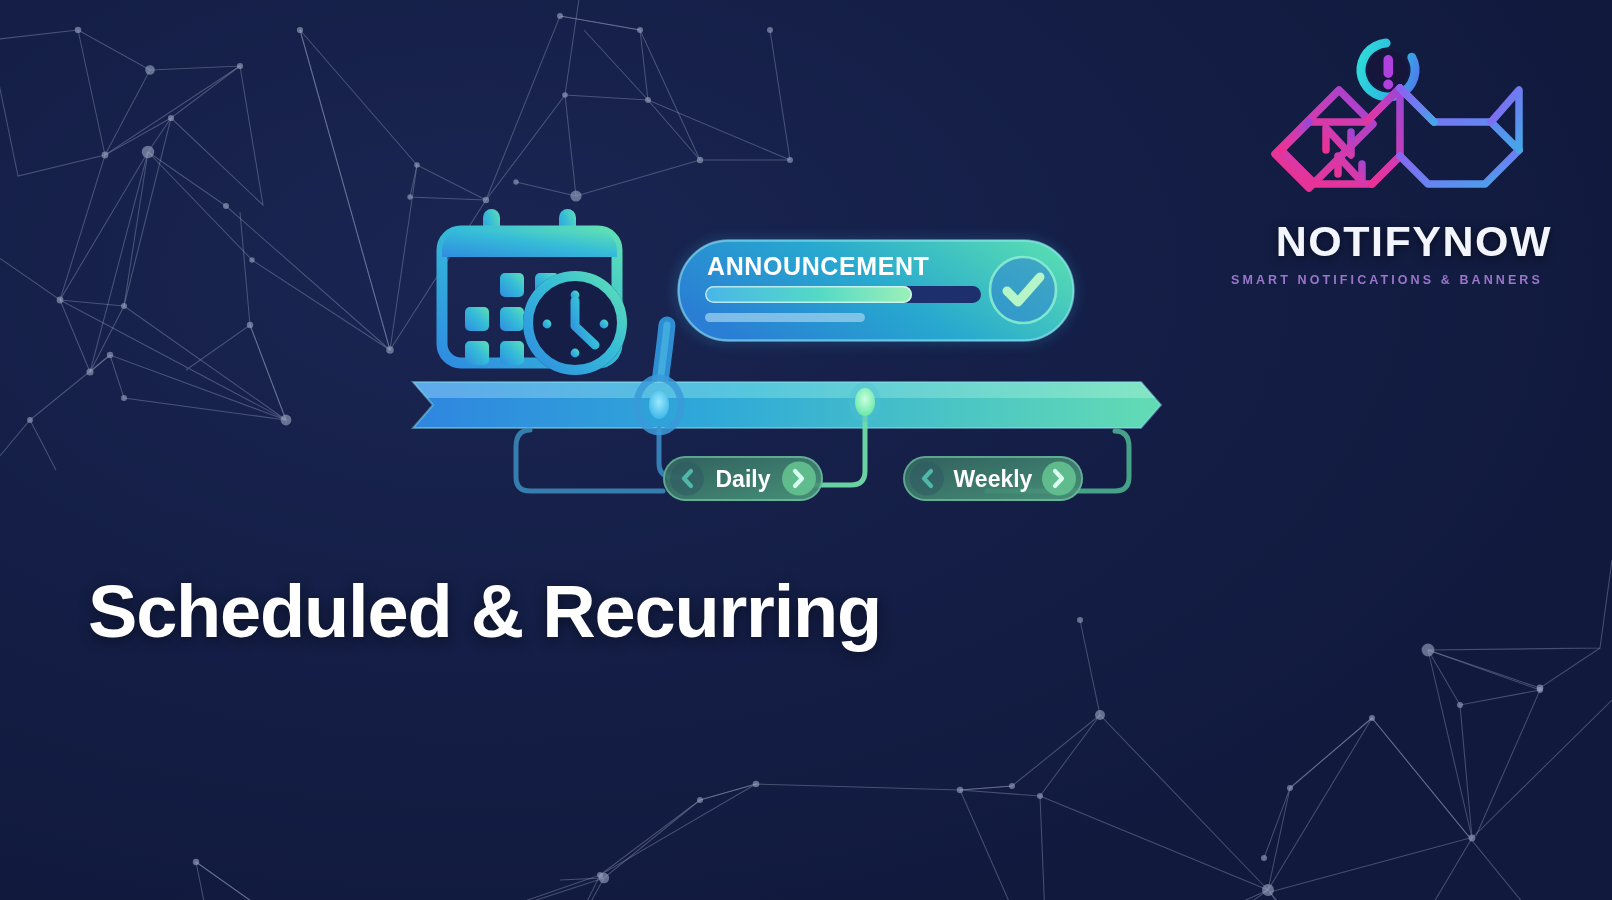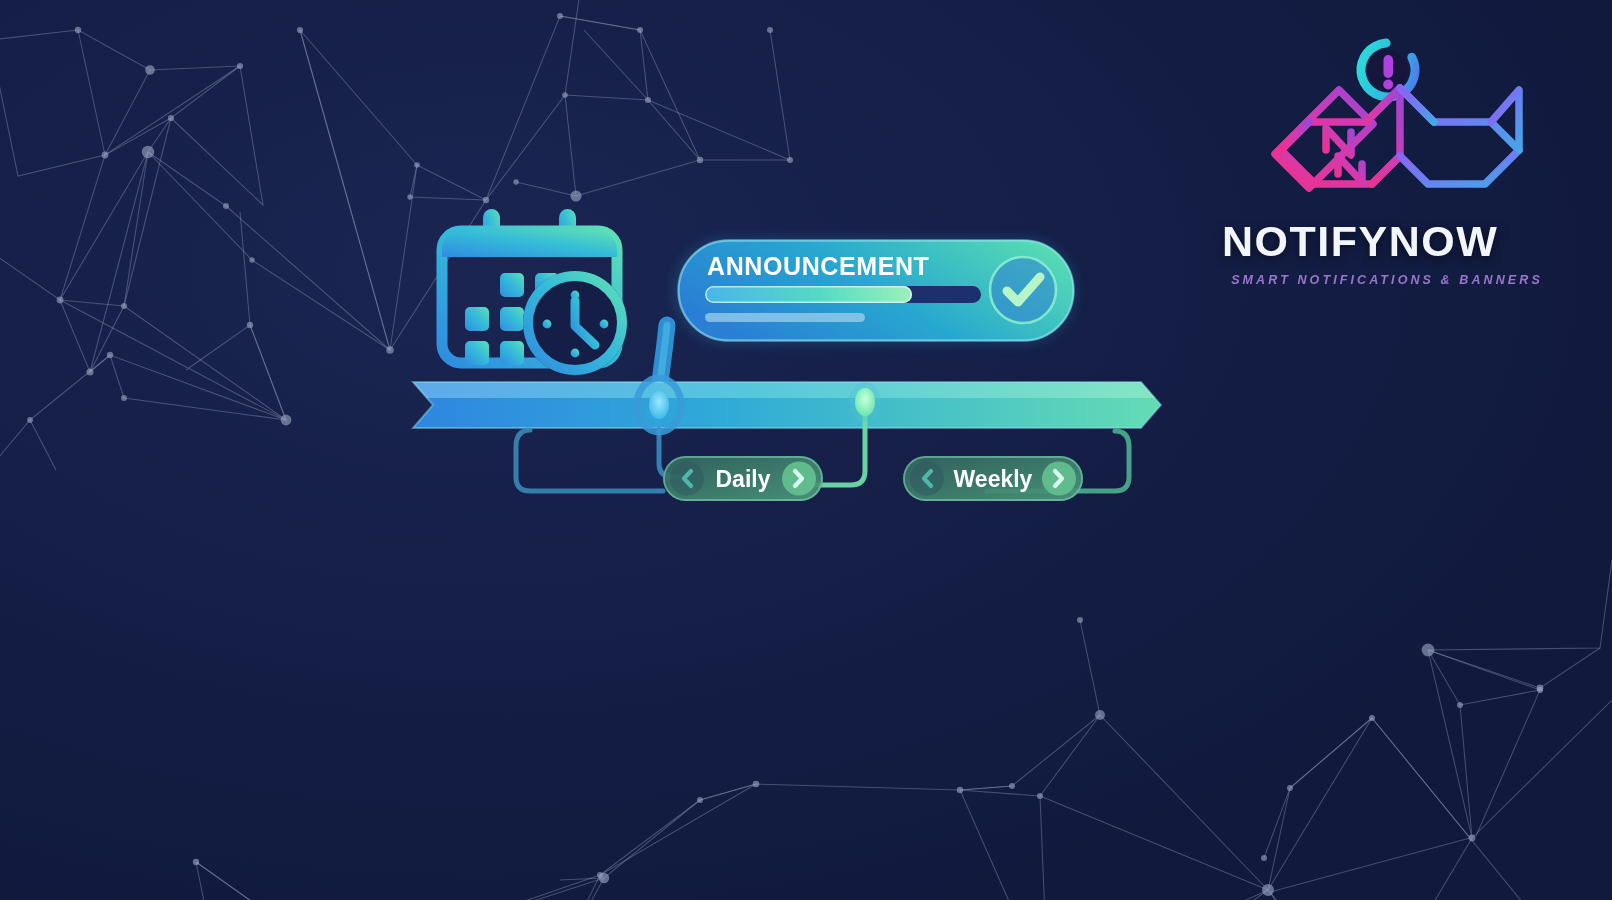--- a/index.html
+++ b/index.html
@@ -13,30 +13,30 @@
     background:
       radial-gradient(1200px 700px at 30% 30%, #1a2552 0%, #141e46 55%, #111a3d 100%);
   }
   .netlayer{position:absolute;inset:0;pointer-events:none;}
 
   
   #logo{position:absolute;left:1222px;top:24px;width:330px;height:266px;}
   #logo .mark{position:absolute;left:0;top:0;width:330px;height:196px;}
   #logo .wordmark{
     position:absolute;left:0;top:196px;width:330px;
-    text-align:left;
+    text-align:right;
     font-size:43px;font-weight:700;letter-spacing:1.5px;
     color:#f2f5fb;line-height:1;
     text-shadow:0 2px 10px rgba(0,0,0,.55);
   }
   #logo .tagline{
     position:absolute;left:0;top:250px;width:330px;
     text-align:center;
     font-size:12.5px;font-weight:700;letter-spacing:3.1px;
-    color:#9a76c9;line-height:1;font-style:italic;
+    color:#9a76c9;line-height:1;
   }
 
   
   #illo{position:absolute;left:395px;top:195px;width:790px;height:330px;}
 
   
   #headline{position:absolute;left:88px;top:572px;width:1000px;}
   .h-line{
     font-size:74px;font-weight:700;line-height:1.08;
     letter-spacing:-1.2px;margin:0;
@@ -380,15 +380,16 @@
       </g>
       <text x="598" y="292" text-anchor="middle" font-family="Liberation Sans, sans-serif" font-size="23" font-weight="700" fill="#ffffff">Weekly</text>
       <g>
         <circle cx="664" cy="283.5" r="17" fill="#63c08f" opacity=".92"></circle>
         <path d="M660,276 L667,283.5 L660,291" fill="none" stroke="#d8fff0" stroke-width="4.2" stroke-linecap="round" stroke-linejoin="round"></path>
       </g>
     </g>
   </svg>
 
   <div id="headline">
+    <div class="h-line one">Scheduled &amp; Recurring</div>
   </div>
 
 </div>
 
 </body></html>

